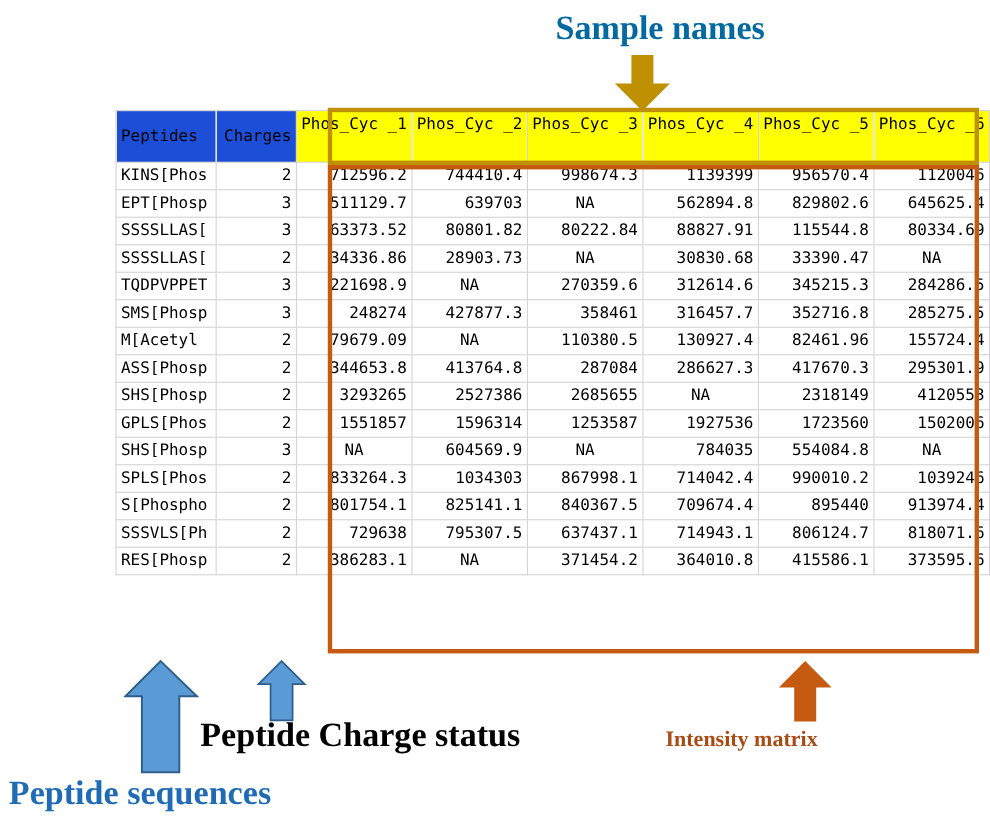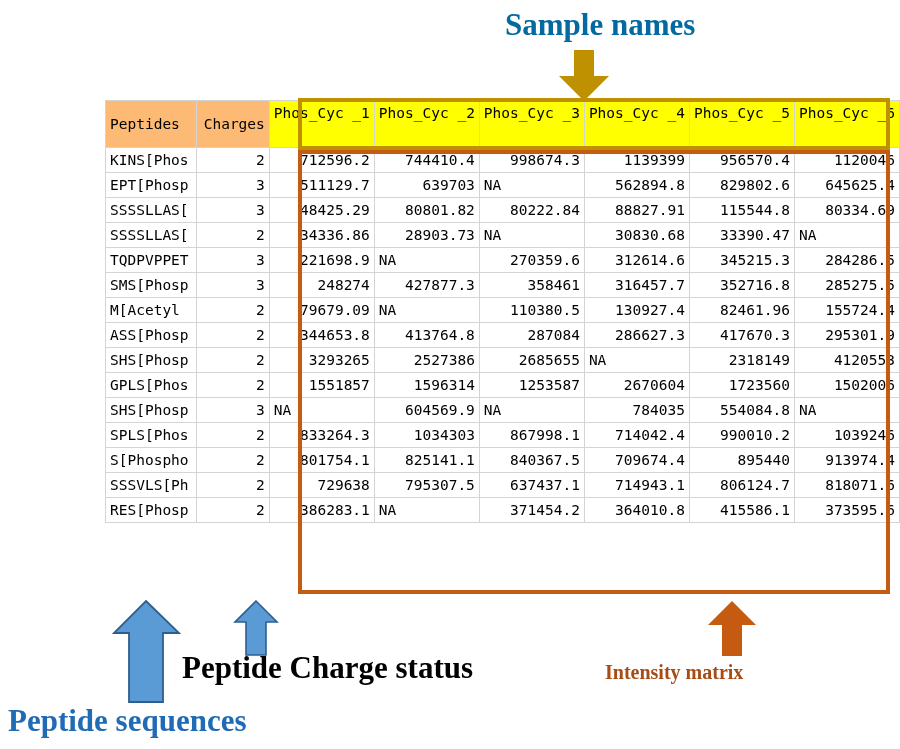--- a/index.html
+++ b/index.html
@@ -69,41 +69,41 @@
     padding: 0 4px;
     height: 24px;
     line-height: 24px;
     overflow: hidden;
     white-space: nowrap;
     font-weight: normal;
     box-sizing: border-box;
   }
   
   .hdr-peptides, .hdr-charges {
-    background: #fdba74;
+    background: #1d4ed8;
     text-align: left;
     height: 46px !important;
     line-height: 46px !important;
     vertical-align: middle;
   }
   .hdr-charges { text-align: left; }
   .hdr-sample {
     background: #FFFF00;
     text-align: left;
     height: 46px !important;
     line-height: 1.12;
     vertical-align: top;
     padding-top: 2px;
     white-space: pre-line;
     word-break: break-all;
   }
   .col-pep  { width: 105px; text-align: left; }
   .col-chg  { width: 88px;  text-align: right; }
   .col-val  { width: 97px;  text-align: right; }
-  td.na { text-align: left; margin-left: 28px; }
+  td.na { text-align: center; margin-left: 28px; }
 
   
   #box-sample-names {
     position: absolute;
     left: 298px;
     top: 98px;
     width: 592px;
     height: 52px;
     border: 4px solid #BF9000;
     box-sizing: border-box;
@@ -183,21 +183,21 @@
         <td class="col-val">511129.7</td>
         <td class="col-val">639703</td>
         <td class="col-val na">NA</td>
         <td class="col-val">562894.8</td>
         <td class="col-val">829802.6</td>
         <td class="col-val">645625.4</td>
       </tr>
       <tr>
         <td class="col-pep">SSSSLLAS[</td>
         <td class="col-chg">3</td>
-        <td class="col-val">48425.29</td>
+        <td class="col-val">63373.52</td>
         <td class="col-val">80801.82</td>
         <td class="col-val">80222.84</td>
         <td class="col-val">88827.91</td>
         <td class="col-val">115544.8</td>
         <td class="col-val">80334.69</td>
       </tr>
       <tr>
         <td class="col-pep">SSSSLLAS[</td>
         <td class="col-chg">2</td>
         <td class="col-val">34336.86</td>
@@ -256,21 +256,21 @@
         <td class="col-val na">NA</td>
         <td class="col-val">2318149</td>
         <td class="col-val">4120553</td>
       </tr>
       <tr>
         <td class="col-pep">GPLS[Phos</td>
         <td class="col-chg">2</td>
         <td class="col-val">1551857</td>
         <td class="col-val">1596314</td>
         <td class="col-val">1253587</td>
-        <td class="col-val">2670604</td>
+        <td class="col-val">1927536</td>
         <td class="col-val">1723560</td>
         <td class="col-val">1502006</td>
       </tr>
       <tr>
         <td class="col-pep">SHS[Phosp</td>
         <td class="col-chg">3</td>
         <td class="col-val na">NA</td>
         <td class="col-val">604569.9</td>
         <td class="col-val na">NA</td>
         <td class="col-val">784035</td>

